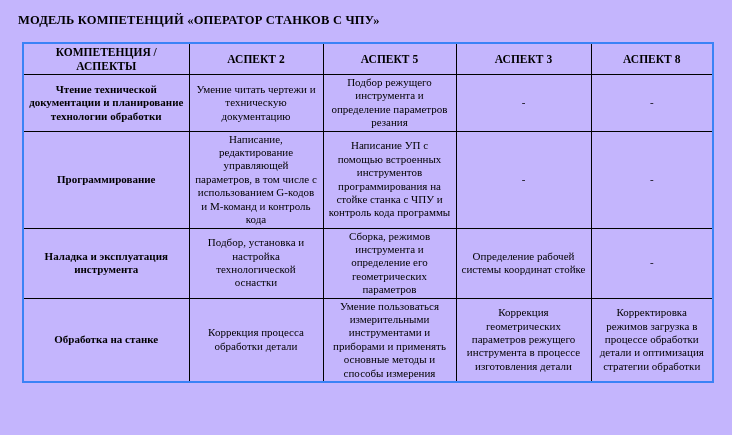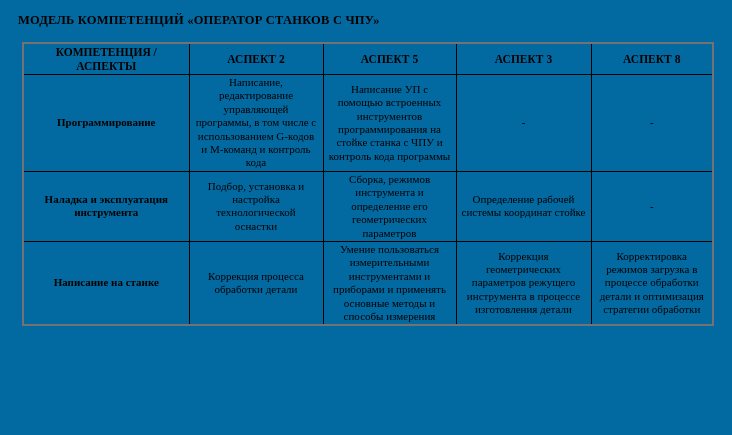--- a/index.html
+++ b/index.html
@@ -6,40 +6,40 @@
     margin: 0;
     padding: 0;
     background: #ffffff;
     color: #000000;
     font-family: "Liberation Serif", "DejaVu Serif", serif;
   }
   .page {
     position: relative;
     width: 732px;
     height: 435px;
-    background: #0369a1;
+    background: #c4b5fd;
     overflow: hidden;
   }
   .doc-title {
     position: absolute;
     left: 18px;
     top: 13px;
     font-size: 12.5px;
     font-weight: bold;
     letter-spacing: 0.2px;
     white-space: nowrap;
   }
   table.comp-table {
     position: absolute;
     left: 22px;
     top: 42px;
     width: 690px;
     border-collapse: collapse;
     table-layout: fixed;
-    border: 2px solid #737373;
+    border: 2px solid #3b82f6;
   }
   .comp-table th,
   .comp-table td {
     border: 1px solid #000000;
     text-align: center;
     vertical-align: middle;
     font-size: 11px;
     line-height: 1.22;
     padding: 1px 5px;
     overflow: hidden;
@@ -74,39 +74,46 @@
     </colgroup>
     <tbody>
       <tr class="r-head">
         <th>КОМПЕТЕНЦИЯ / АСПЕКТЫ</th>
         <th>АСПЕКТ 2</th>
         <th>АСПЕКТ 5</th>
         <th>АСПЕКТ 3</th>
         <th>АСПЕКТ 8</th>
       </tr>
 
+      <tr class="r-0">
+        <td class="competency">Чтение технической документации и планирование технологии обработки</td>
+        <td>Умение читать чертежи и техническую документацию</td>
+        <td>Подбор режущего инструмента и определение параметров резания</td>
+        <td>-</td>
+        <td>-</td>
+      </tr>
 
       <tr class="r-1">
         <td class="competency">Программирование</td>
-        <td>Написание, редактирование управляющей программы, в том числе с использованием G-кодов и M-команд и контроль кода</td>
+        <td>Написание, редактирование управляющей параметров, в том числе с использованием G-кодов и M-команд и контроль кода</td>
         <td>Написание УП с помощью встроенных инструментов программирования на стойке станка с ЧПУ и контроль кода программы</td>
         <td>-</td>
         <td>-</td>
       </tr>
 
       <tr class="r-2">
         <td class="competency">Наладка и эксплуатация инструмента</td>
         <td>Подбор, установка и настройка технологической оснастки</td>
         <td>Сборка, режимов инструмента и определение его геометрических параметров</td>
         <td>Определение рабочей системы координат стойке</td>
         <td>-</td>
       </tr>
 
       <tr class="r-3">
-        <td class="competency">Написание на станке</td>
+        <td class="competency">Обработка на станке</td>
         <td>Коррекция процесса обработки детали</td>
         <td>Умение пользоваться измерительными инструментами и приборами и применять основные методы и способы измерения</td>
         <td>Коррекция геометрических параметров режущего инструмента в процессе изготовления детали</td>
         <td>Корректировка режимов загрузка в процессе обработки детали и оптимизация стратегии обработки</td>
       </tr>
     </tbody>
   </table>
 
 </div>
 

